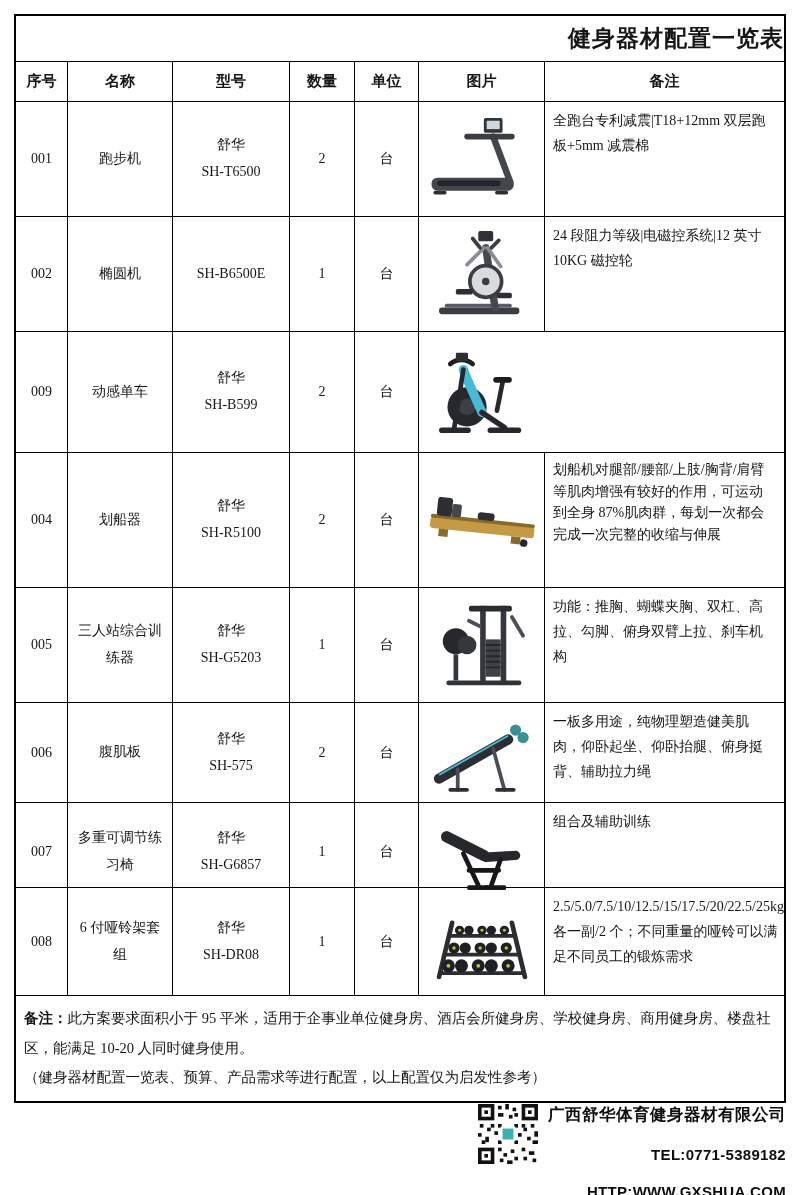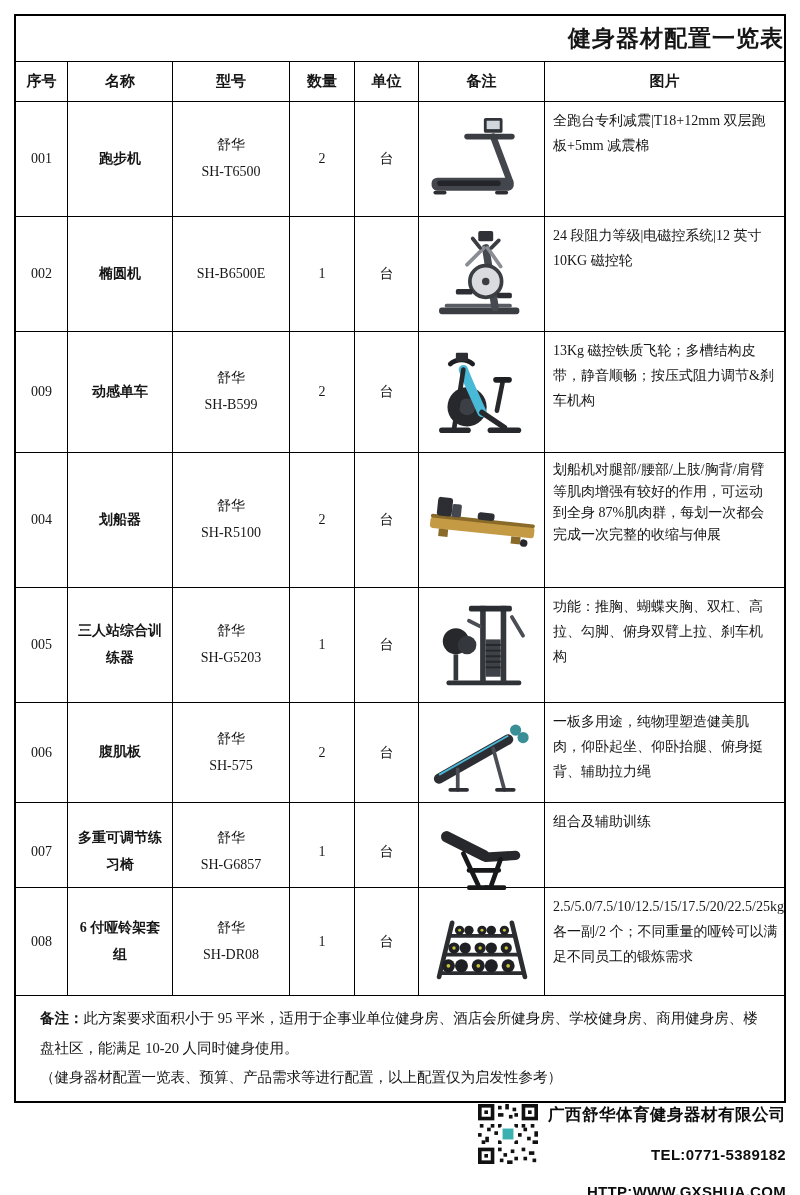--- a/index.html
+++ b/index.html
@@ -14,22 +14,22 @@
   .cell { border-right:1px solid #000; display:flex; flex-direction:column; align-items:center; justify-content:center; text-align:center; font-size:14px; padding:4px 6px; }
   .cell:last-child { border-right:none; }
   .hdr { height:40px; }
   .hdr .cell { font-weight:bold; font-size:15px; justify-content:center; }
   .model-cell div { line-height:1.9; }
   .remark-cell { align-items:flex-start; justify-content:flex-start; text-align:left; padding:6px 8px; }
   .remark { line-height:1.8; }
   .remark.tight { line-height:1.55; }
   .img-cell { padding:2px; }
   .img-cell svg { width:112px; height:100%; max-height:118px; }
-  .name-cell { line-height:1.9; padding:4px 8px;font-weight:bold; }
-  .note-row { border-bottom:none; display:block; padding:8px 24px; font-size:14.5px; line-height:2.05; text-align:left; }
+  .name-cell { line-height:1.9; padding:4px 8px; }
+  .note-row { border-bottom:none; display:block; padding:8px 8px; font-size:14.5px; line-height:2.05; text-align:left; }
   .note-row b { font-weight:bold; }
   .footer { position:absolute; left:14px; top:1104px; width:772px; height:78px; display:flex; justify-content:flex-end; align-items:flex-start; gap:10px; font-family:"Liberation Sans", sans-serif; }
   .qr { width:60px; height:60px; flex:0 0 auto; }
   .foot-text { text-align:right; color:#0d0d0d; }
   .foot-company { font-size:16.5px; font-weight:bold; letter-spacing:0.5px; }
   .foot-line { font-size:15px; font-weight:bold; margin-top:20px; letter-spacing:0.3px; }
 </style>
 </head>
 <body>
 
@@ -39,22 +39,22 @@
     <div class="title-row">
       <h1>健身器材配置一览表</h1>
     </div>
 
     <div class="grid-row hdr">
       <div class="cell">序号</div>
       <div class="cell">名称</div>
       <div class="cell">型号</div>
       <div class="cell">数量</div>
       <div class="cell">单位</div>
+      <div class="cell">图片</div>
       <div class="cell">备注</div>
-      <div class="cell">图片</div>
     </div>
 
     <div class="grid-row" style="height:115px">
       <div class="cell">001</div>
       <div class="cell name-cell">跑步机</div>
       <div class="cell model-cell">
         <div>舒华</div>
         <div>SH-T6500</div>
       </div>
       <div class="cell">2</div>
@@ -122,23 +122,20 @@
           <circle cx="44" cy="66" r="9" fill="#3c3f45"></circle>
           <path d="M40 26 C46 42, 54 58, 60 72" stroke="#49b9d8" stroke-width="10" stroke-linecap="round" fill="none"></path>
           <path d="M60 72 L84 88" stroke="#26282c" stroke-width="6" stroke-linecap="round" fill="none"></path>
           <path d="M40 26 L30 90" stroke="#26282c" stroke-width="5" stroke-linecap="round" fill="none"></path>
           <path d="M82 40 L76 70" stroke="#26282c" stroke-width="5" stroke-linecap="round" fill="none"></path>
           <rect x="72" y="34" width="20" height="6" rx="3" fill="#1d1f22"></rect>
           <path d="M26 20 C32 14, 44 14, 50 20" stroke="#1d1f22" stroke-width="5" fill="none" stroke-linecap="round"></path>
           <rect x="32" y="8" width="13" height="9" rx="1" fill="#2c2e33"></rect>
         </svg>
       </div>
-      <div class="cell remark-cell">
-          <span class="remark">13Kg 磁控铁质飞轮；多槽结构皮带，静音顺畅；按压式阻力调节&amp;刹车机构</span>
-        </div>
     </div>
 
     <div class="grid-row" style="height:135px">
       <div class="cell">004</div>
       <div class="cell name-cell">划船器</div>
       <div class="cell model-cell">
         <div>舒华</div>
         <div>SH-R5100</div>
       </div>
       <div class="cell">2</div>

